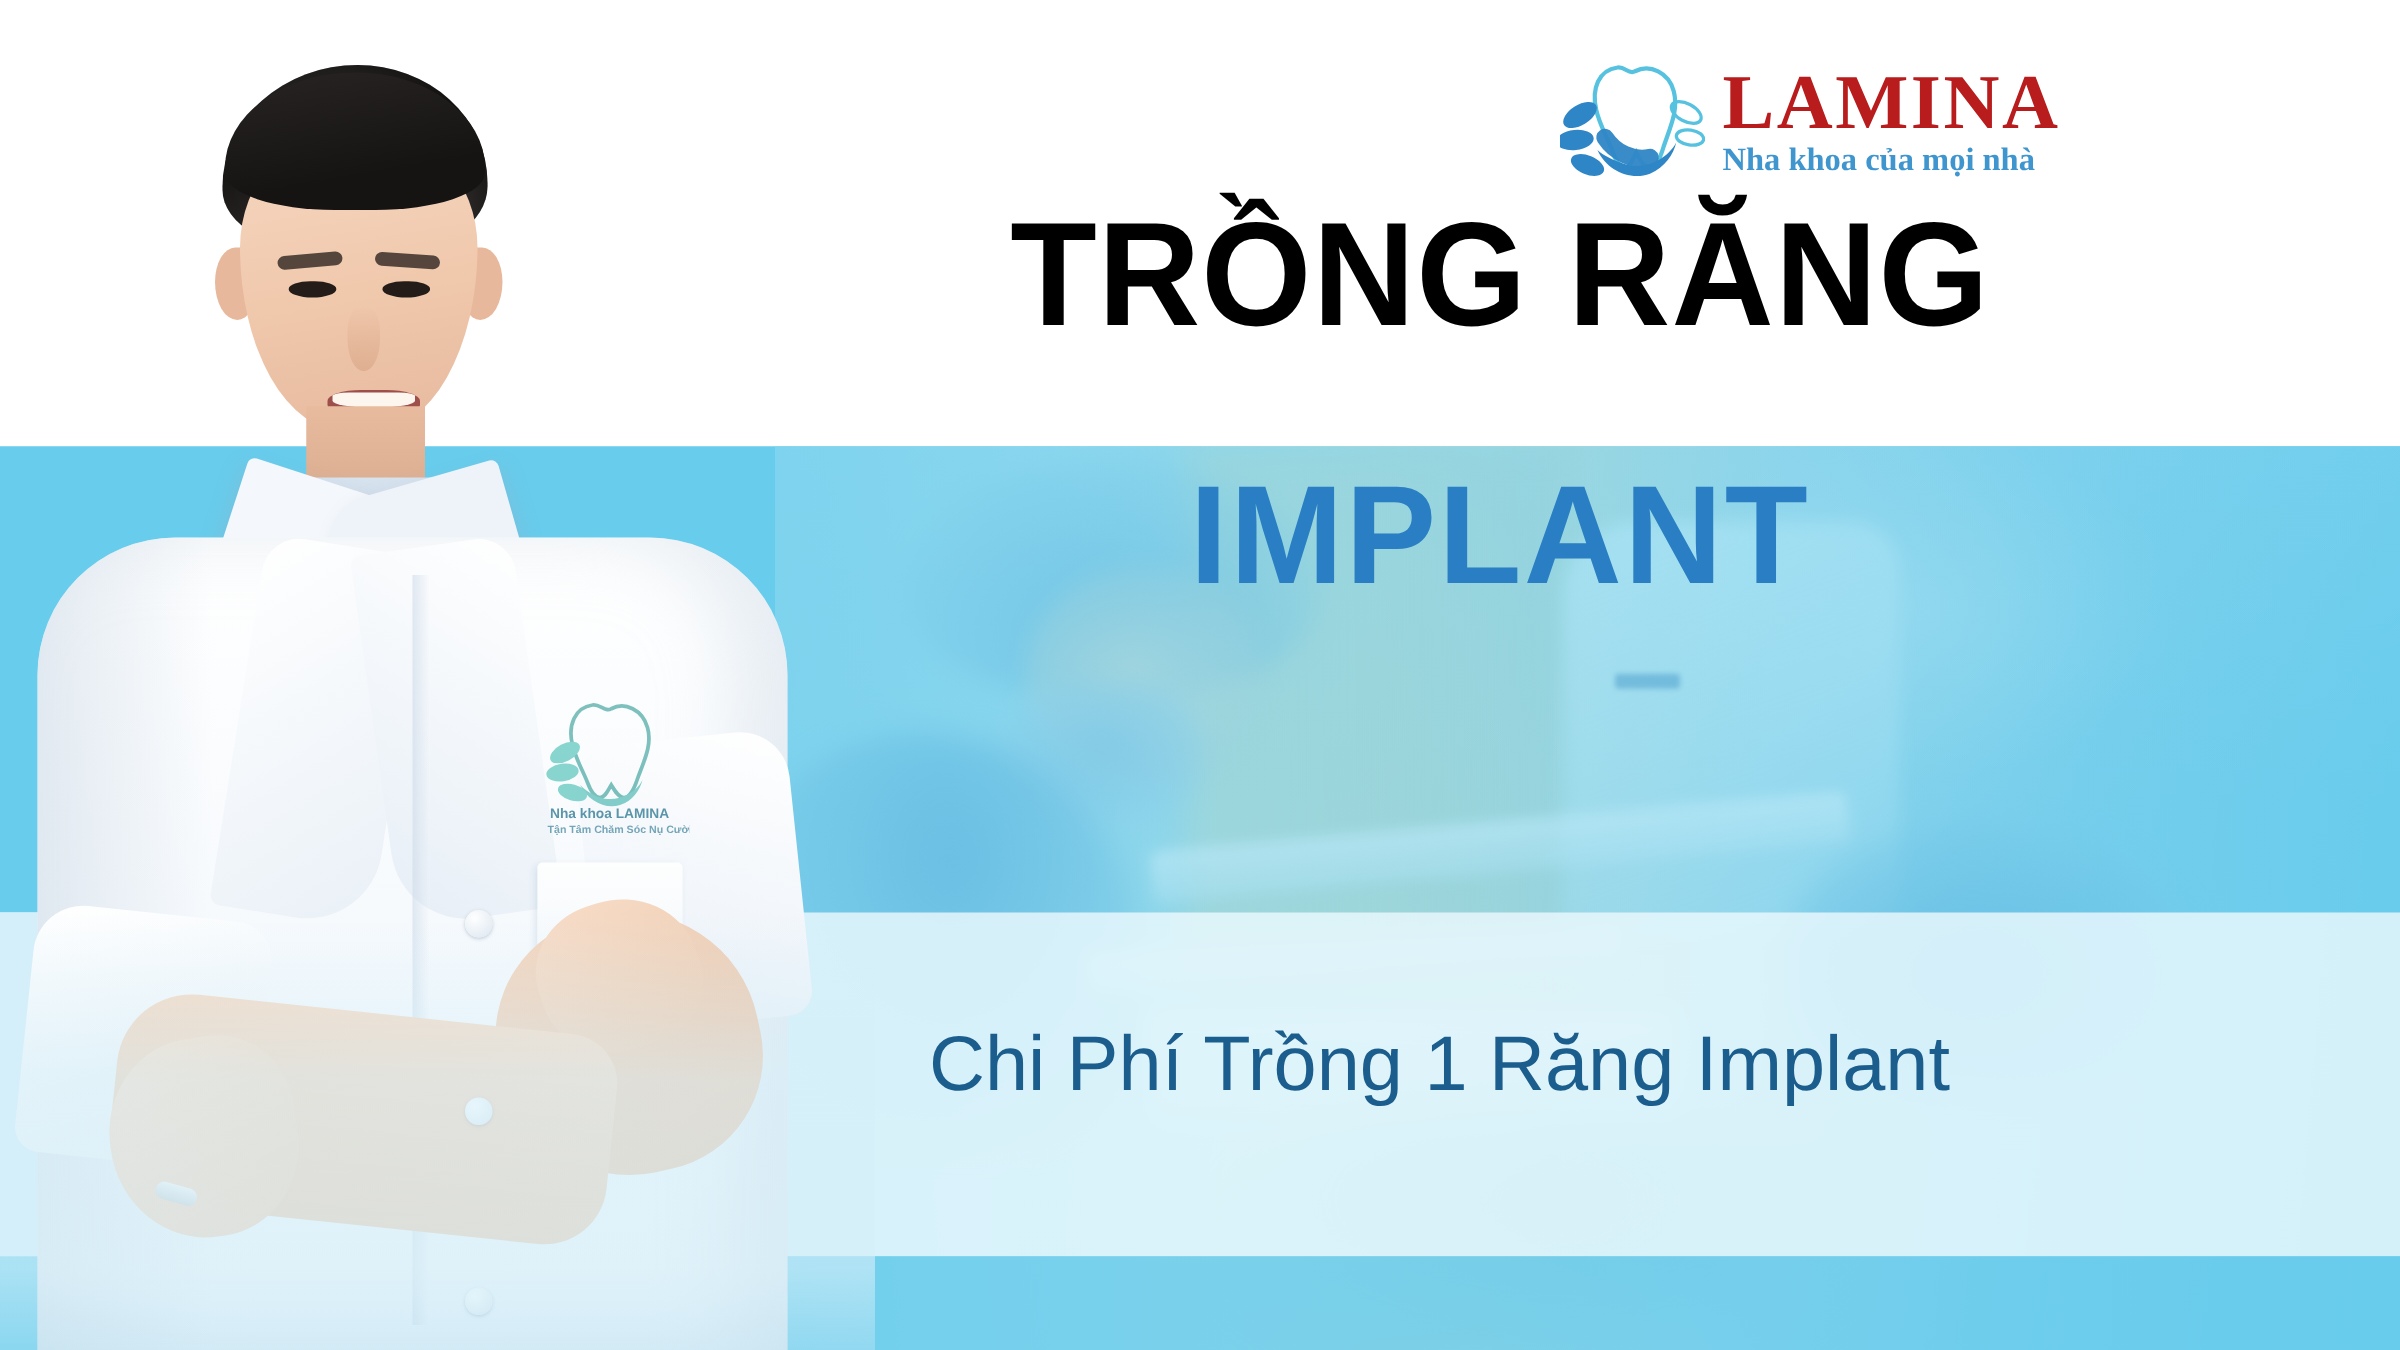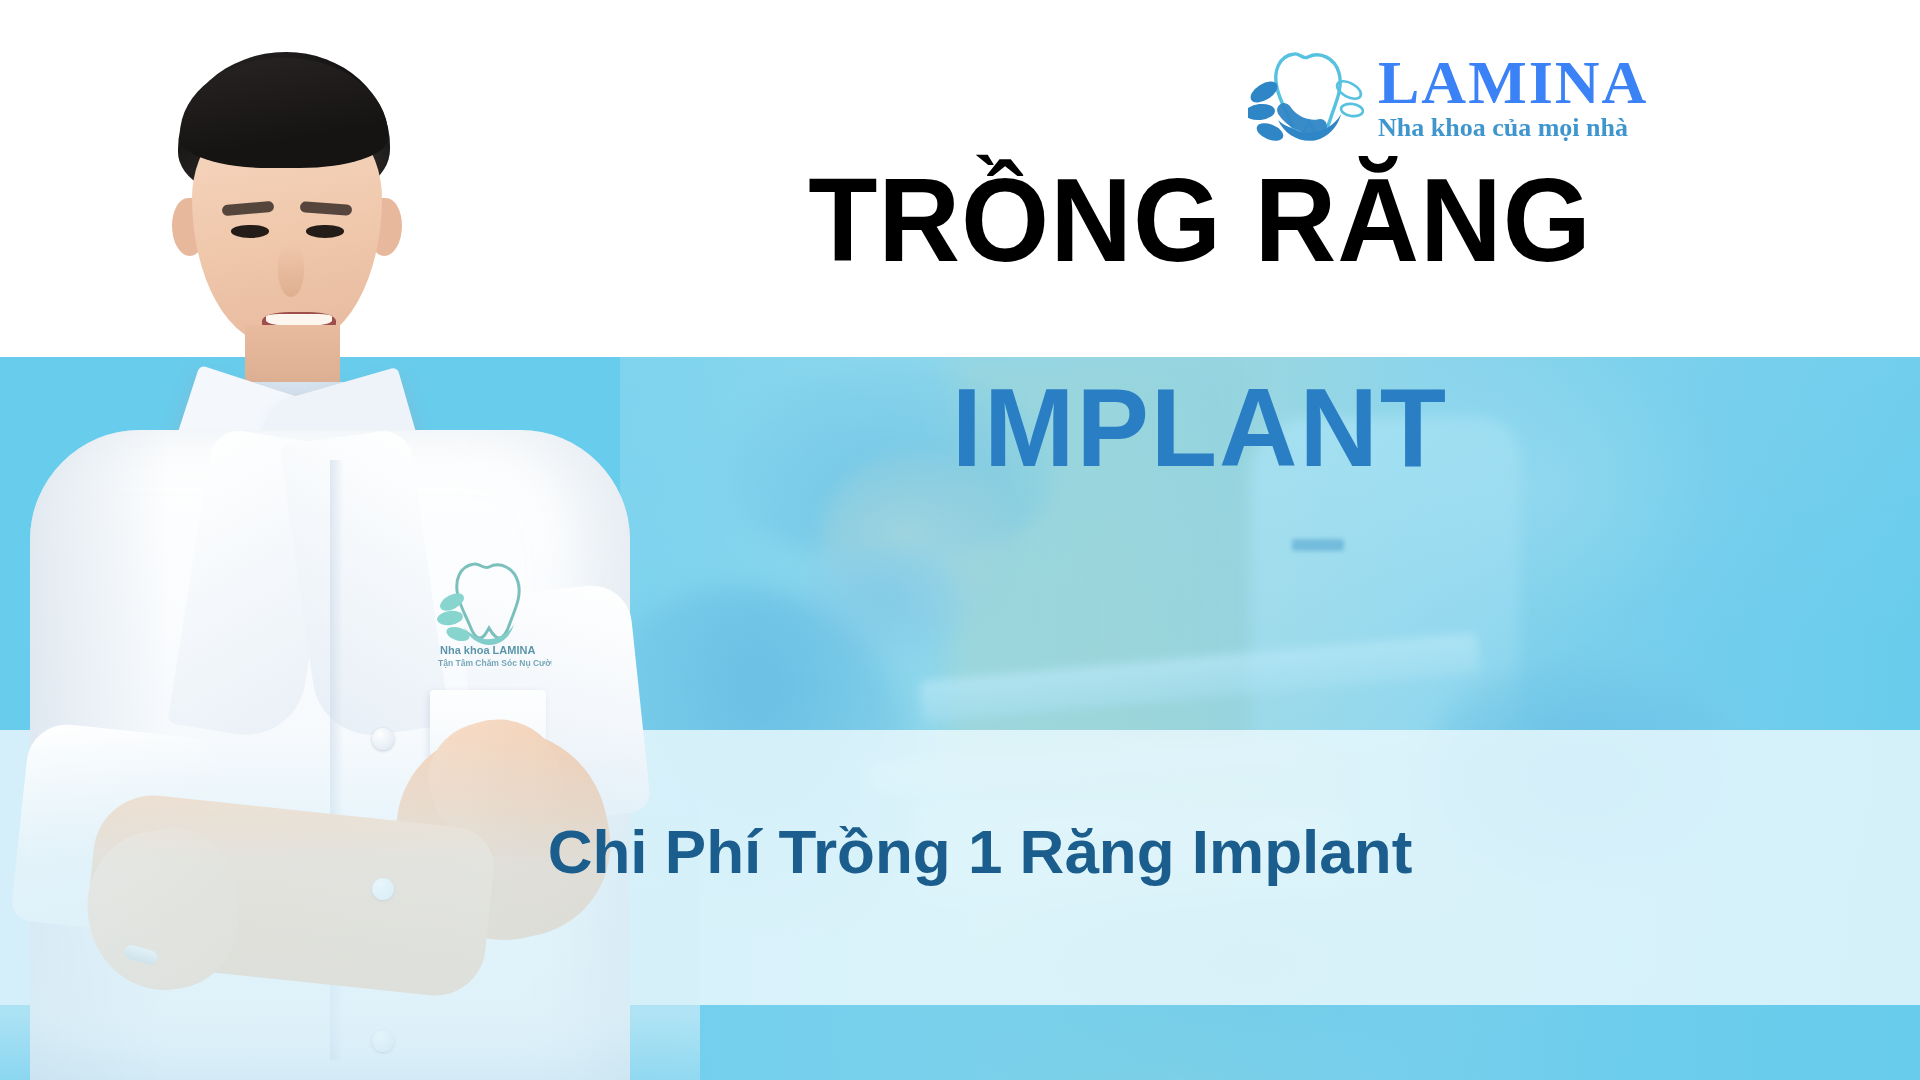--- a/index.html
+++ b/index.html
@@ -353,21 +353,21 @@
     gap: 14px;
   }
   .logo-mark { width: 116px; height: 108px; flex: 0 0 auto; }
   .logo-text { display: flex; flex-direction: column; justify-content: center; }
   .logo-word {
     font-family: "Liberation Serif", serif;
     font-weight: 700;
     font-size: 62px;
     line-height: .96;
     letter-spacing: 2px;
-    color: #3b82f6;
+    color: #b91c1c;
   }
   .logo-tagline {
     font-family: "Liberation Serif", serif;
     font-weight: 700;
     font-size: 26px;
     line-height: 1.1;
     color: #3f96cf;
     margin-top: 2px;
   }
 
@@ -401,26 +401,26 @@
     letter-spacing: 2px;
     color: #2a7fc4;
     transform: scaleX(.97);
     transform-origin: center;
     white-space: nowrap;
   }
 
   
   .caption {
     position: absolute;
-    left: 380px;
+    left: 360px;
     top: 818px;
     width: 1200px;
-    text-align: center;
+    text-align: right;
     font-family: "Liberation Sans", sans-serif;
-    font-weight: 700;
+    font-weight: 400;
     font-size: 62px;
     line-height: 1.1;
     color: #1b5e8e;
     white-space: nowrap;
   }
 </style>
 </head>
 <body>
 
 <div class="banner">

